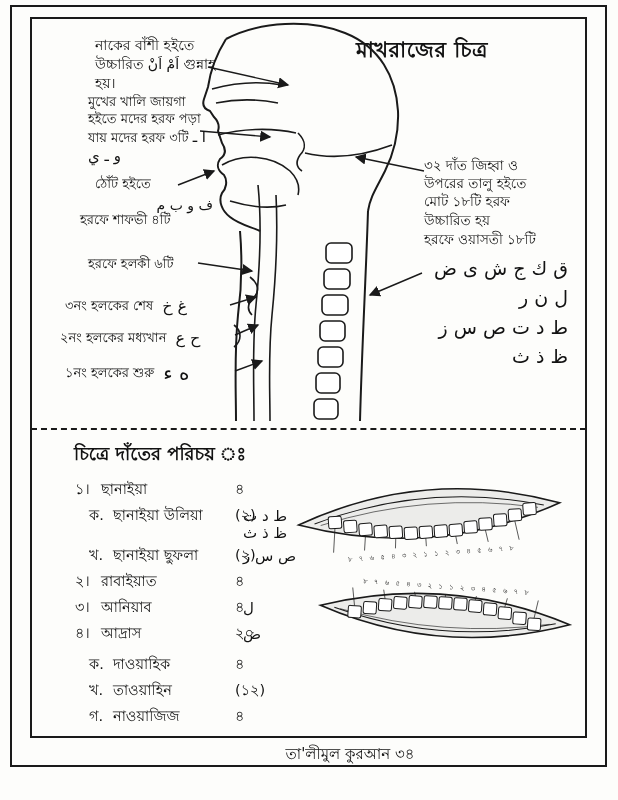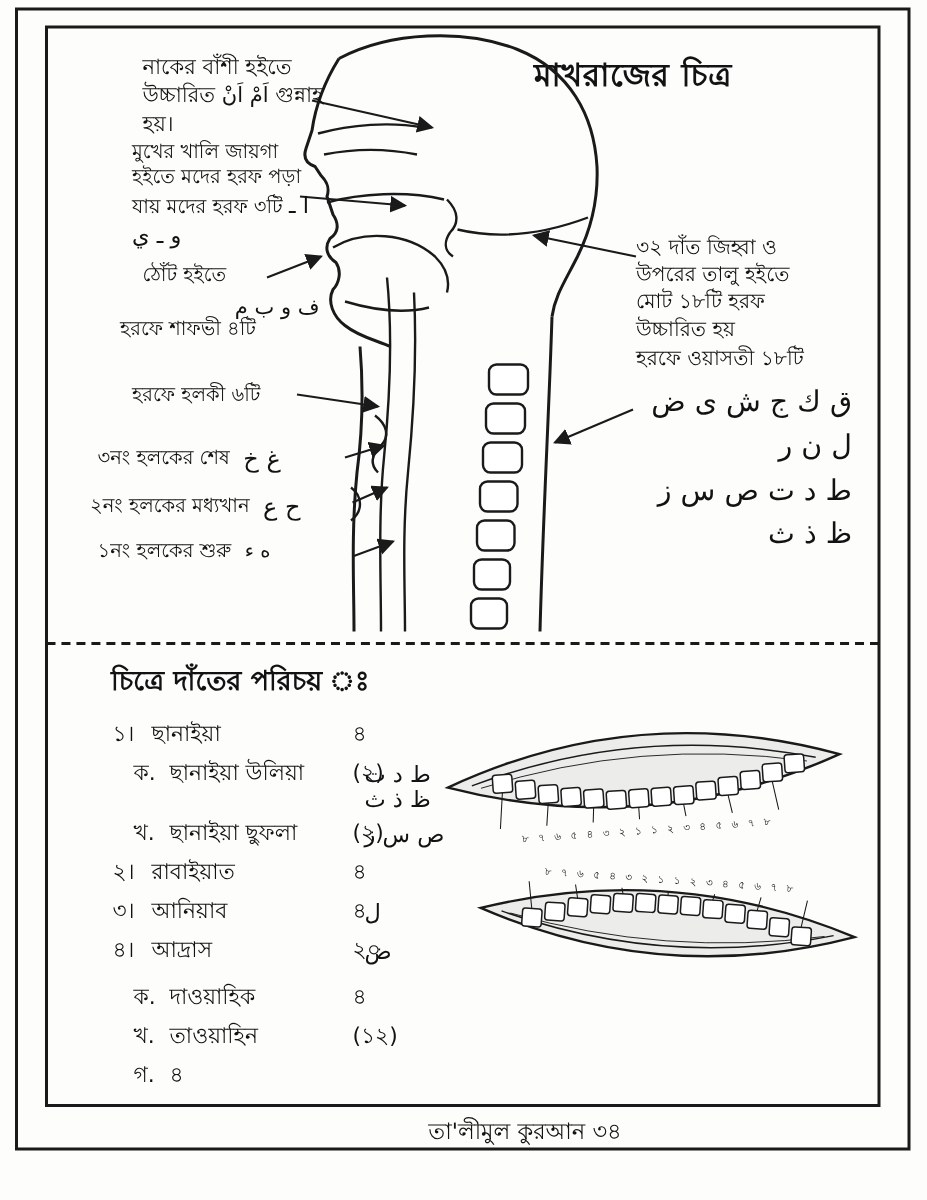--- a/index.html
+++ b/index.html
@@ -120,21 +120,21 @@
     <span class="ar" style="font-size:16px">غ خ</span>
   </div>
 
   <div class="abs lbl row-lbl" style="left:60px;top:328px">
     <span>২নং হলকের মধ্যখান</span>
     <span class="ar" style="font-size:16px">ح ع</span>
   </div>
 
   <div class="abs lbl row-lbl" style="left:65px;top:360px">
     <span>১নং হলকের শুরু</span>
-    <span class="ar" style="font-size:13px">ه ء</span>
+    <span class="ar" style="font-size:20px">ه ء</span>
   </div>
 
   <div class="abs right-lbl">
     <span>৩২ দাঁত জিহ্বা ও উপরের তালু হইতে মোট ১৮টি হরফ উচ্চারিত হয়</span>
     <div class="right-sub">হরফে ওয়াসতী ১৮টি</div>
   </div>
 
   <div class="abs letter-rows ar" dir="rtl">
     <div>ق ك ج ش ى ض ل ن ر</div>
     <div>ط د ت ص س ز</div>
@@ -186,20 +186,21 @@
       <span class="t-name">দাওয়াহিক</span>
       <span class="t-count">৪</span>
     </div>
     <div class="t-row sub">
       <span class="t-num">খ.</span>
       <span class="t-name">তাওয়াহিন</span>
       <span class="t-count">(১২)</span>
     </div>
     <div class="t-row sub">
       <span class="t-num">গ.</span>
+      <span class="t-name">নাওয়াজিজ</span>
       <span class="t-count">৪</span>
     </div>
   </div>
 
   <svg class="teeth-svg" viewBox="0 0 312 212">
 
     <g transform="translate(8,14) rotate(-4 130 30)">
       <path d="M0,34 Q130,-16 262,30 Q132,78 0,34 Z" fill="#ececea" stroke="#1a1a1a" stroke-width="1.6"></path>
       <path d="M16,34 Q130,0 246,31" fill="none" stroke="#1a1a1a" stroke-width="1"></path>
       <path d="M22,36 Q130,10 240,33" fill="none" stroke="#1a1a1a" stroke-width="0.6"></path>

